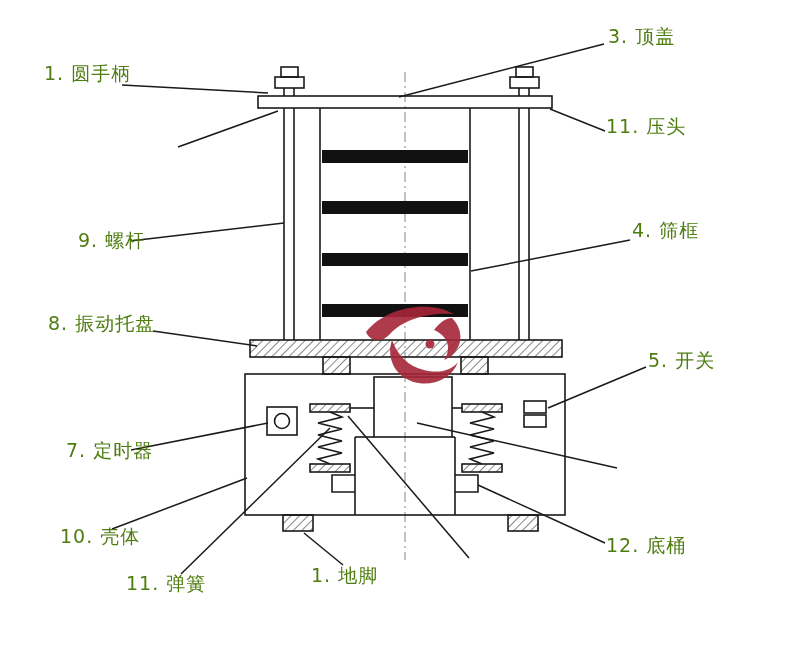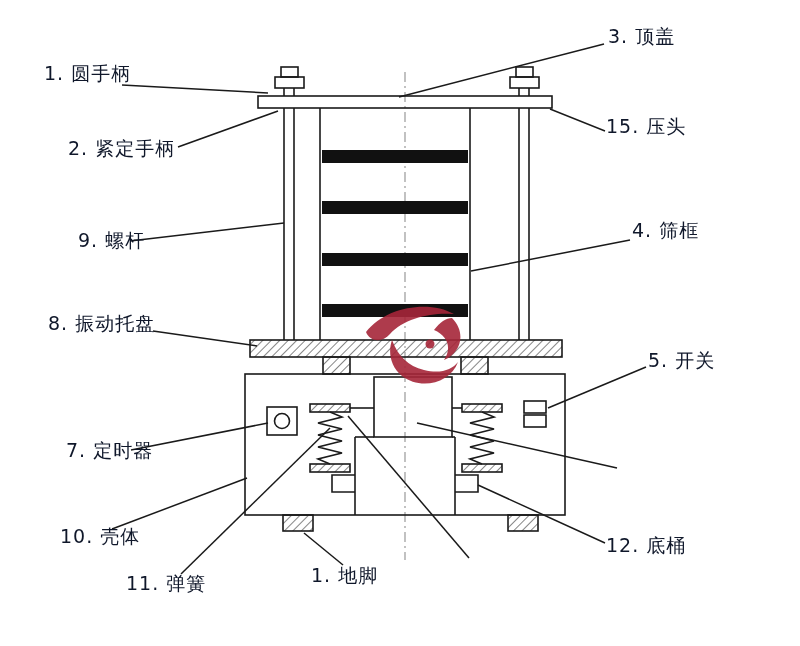--- a/index.html
+++ b/index.html
@@ -8,21 +8,21 @@
     width:800px;height:646px;
     background:#ffffff;
     font-family:"DejaVu Sans","Liberation Sans",sans-serif;
     overflow:hidden;
   }
   .stage svg{position:absolute;left:0;top:0;}
   .label{
     position:absolute;
     font-size:19px;
     line-height:1.15;
-    color:#0f172a;
+    color:#4d7c0f;
     white-space:nowrap;
     letter-spacing:1px;
   }
   .lb1{left:44px;top:63px}
   .lb2{left:68px;top:138px}
   .lb3{left:608px;top:26px}
   .lb4{left:632px;top:220px}
   .lb5{left:648px;top:350px}
   .lb6{left:620px;top:460px}
   .lb7{left:66px;top:440px}
@@ -154,26 +154,25 @@
       <line x1="112" y1="529" x2="247" y2="478"></line>
       <line x1="181" y1="574" x2="330" y2="428"></line>
       <line x1="605" y1="543" x2="478" y2="485"></line>
       <line x1="343" y1="565" x2="304" y2="533"></line>
       <line x1="469" y1="558" x2="348" y2="416"></line>
       <line x1="605" y1="131" x2="550" y2="109"></line>
     </g>
   </svg>
 
   <div class="label lb1">1. 圆手柄</div>
-  <div class="label lb2">2. 紧定手柄</div>
   <div class="label lb3">3. 顶盖</div>
   <div class="label lb4">4. 筛框</div>
   <div class="label lb5">5. 开关</div>
   <div class="label lb7">7. 定时器</div>
   <div class="label lb8">8. 振动托盘</div>
   <div class="label lb9">9. 螺杆</div>
   <div class="label lb10">10. 壳体</div>
   <div class="label lb11">11. 弹簧</div>
   <div class="label lb12">12. 底桶</div>
   <div class="label lb13">1. 地脚</div>
-  <div class="label lb15">15. 压头</div>
+  <div class="label lb15">11. 压头</div>
 
 </div>
 
 </body></html>

